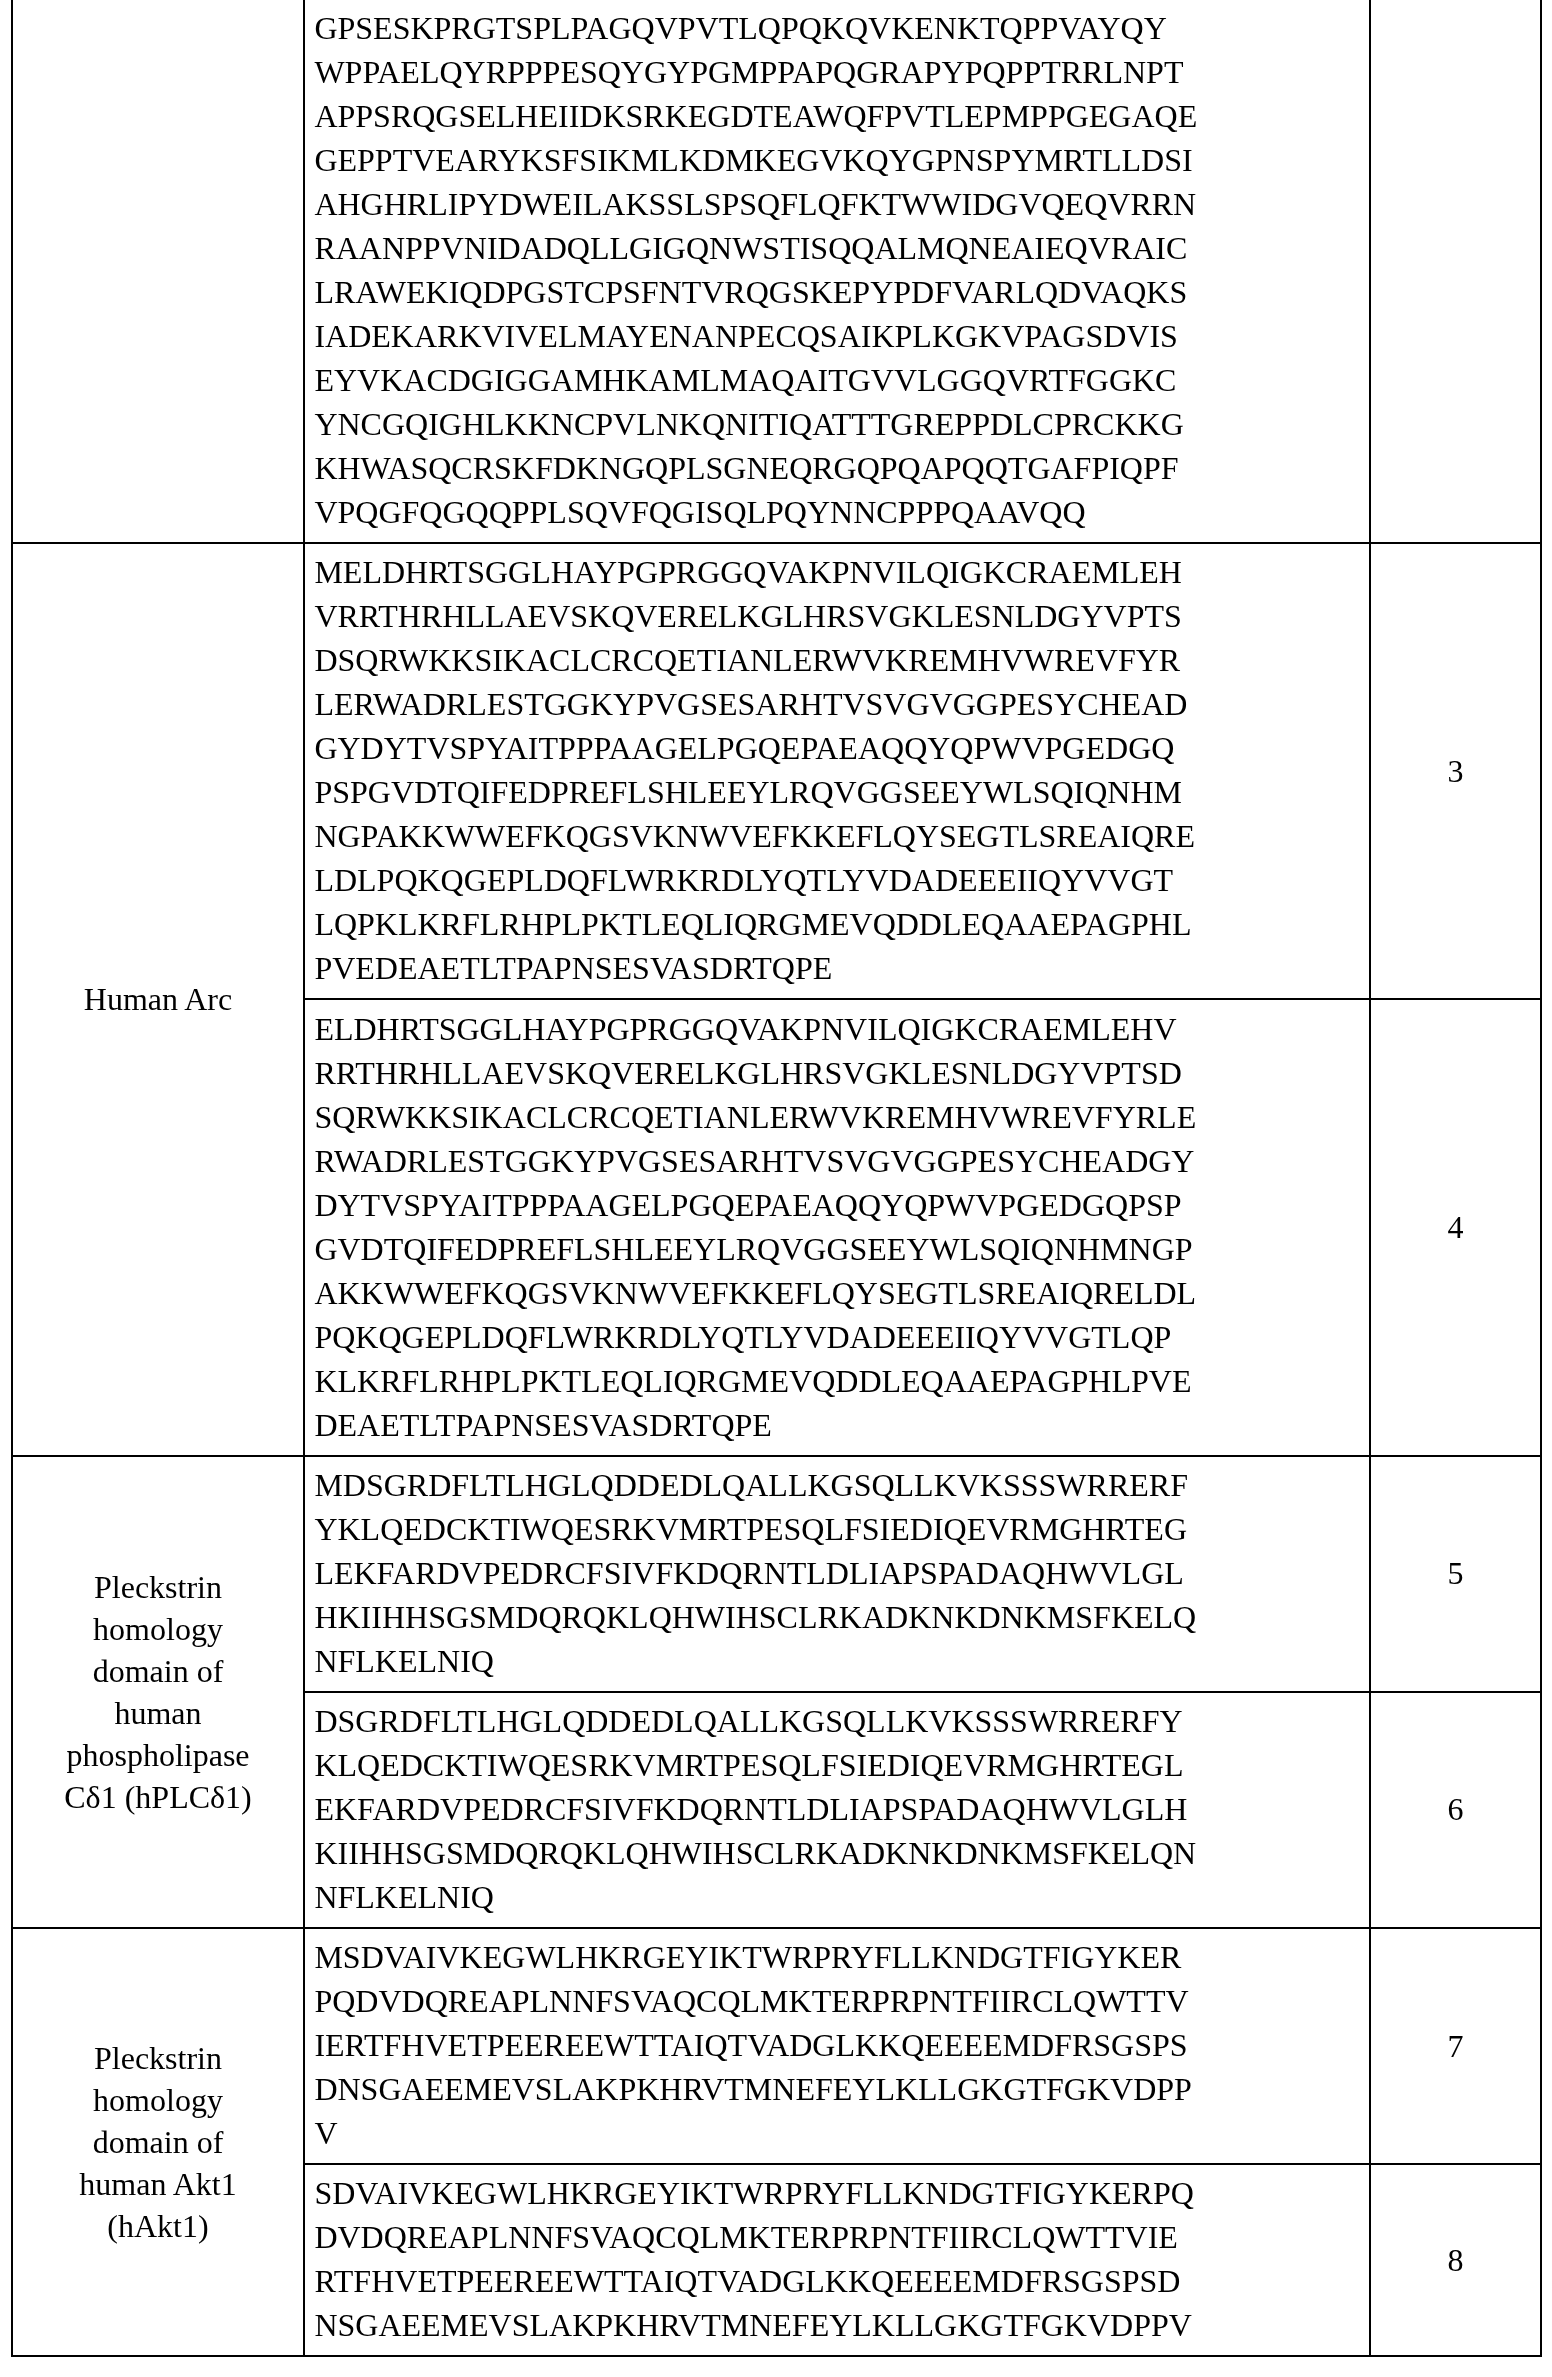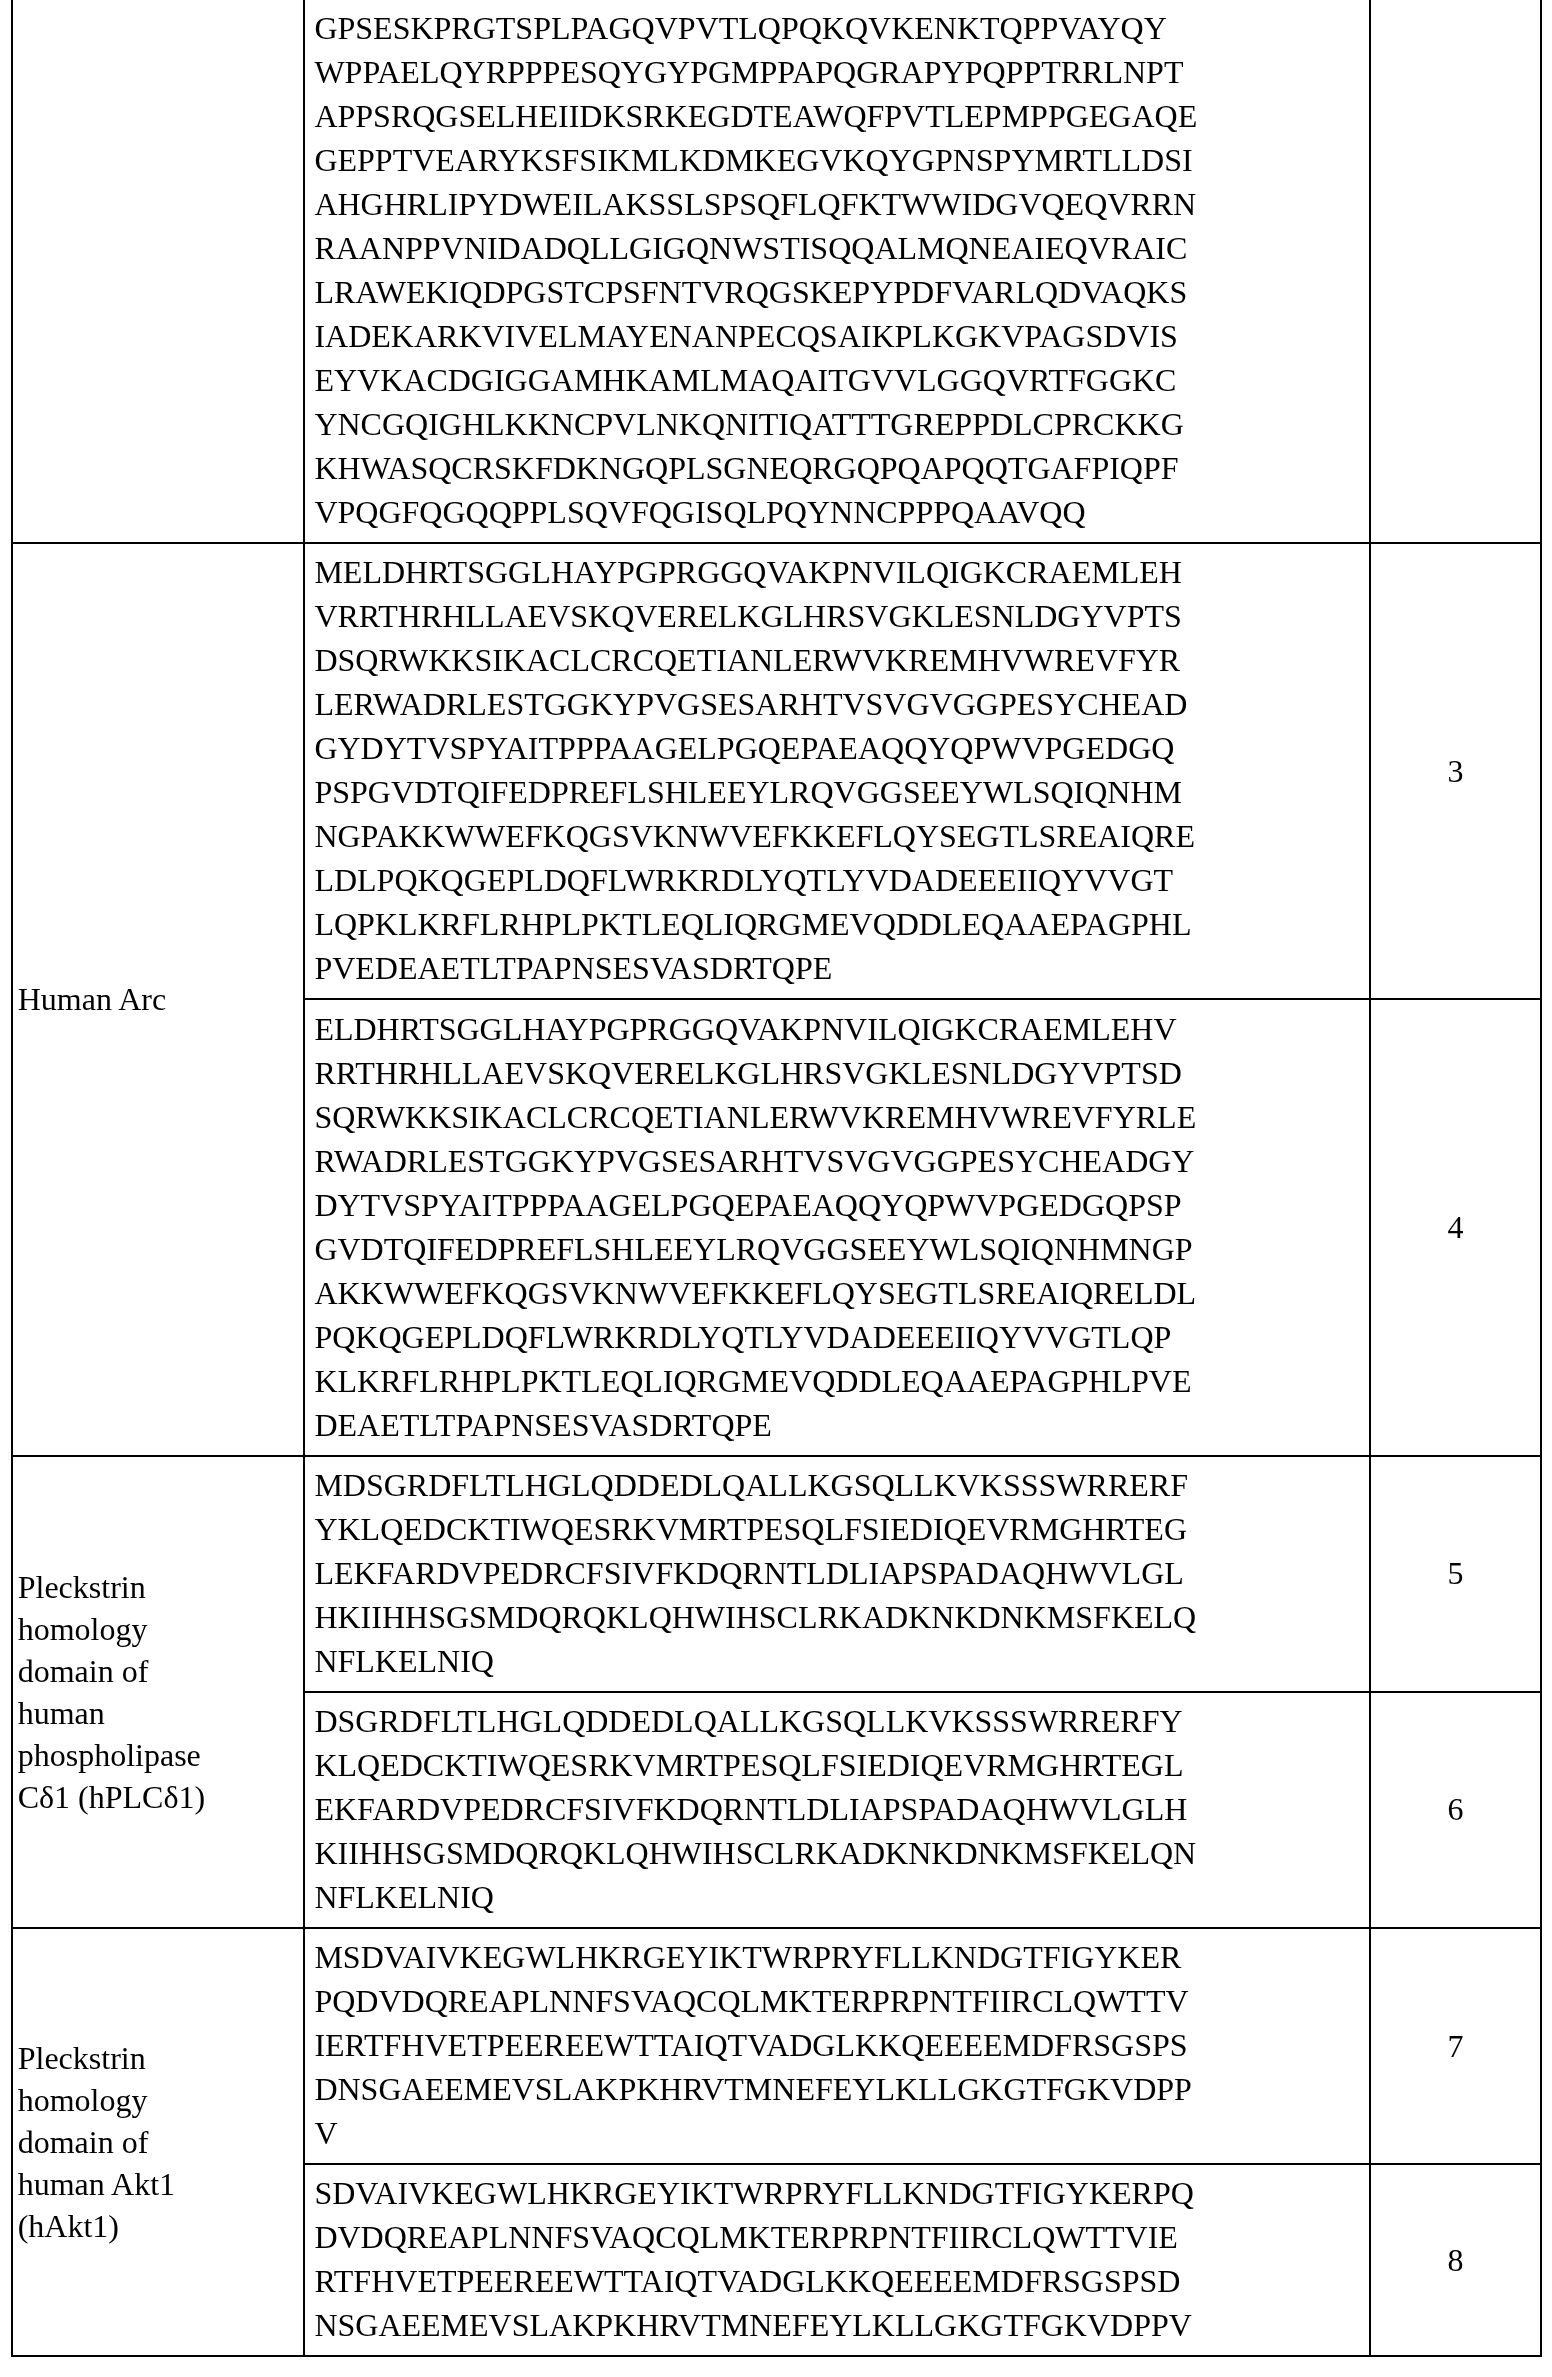--- a/index.html
+++ b/index.html
@@ -35,21 +35,21 @@
   col.col-num   { width: 171px; }
   td.seq-cell {
     vertical-align: top;
     white-space: pre-line;
     font-size: 32px;
     line-height: 44px;
     padding: 6.3px 6.3px 7.9px 9.4px;
     word-break: keep-all;
   }
   td.label-cell {
-    text-align: left;
+    text-align: center;
     vertical-align: middle;
     white-space: pre-line;
     font-size: 32px;
     line-height: 42px;
     padding: 6.3px 4.7px;
   }
   td.num-cell {
     text-align: center;
     vertical-align: middle;
     font-size: 32px;

